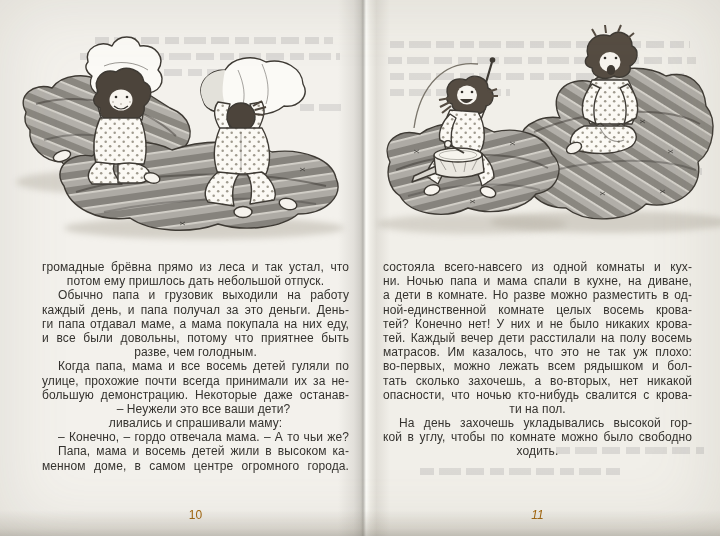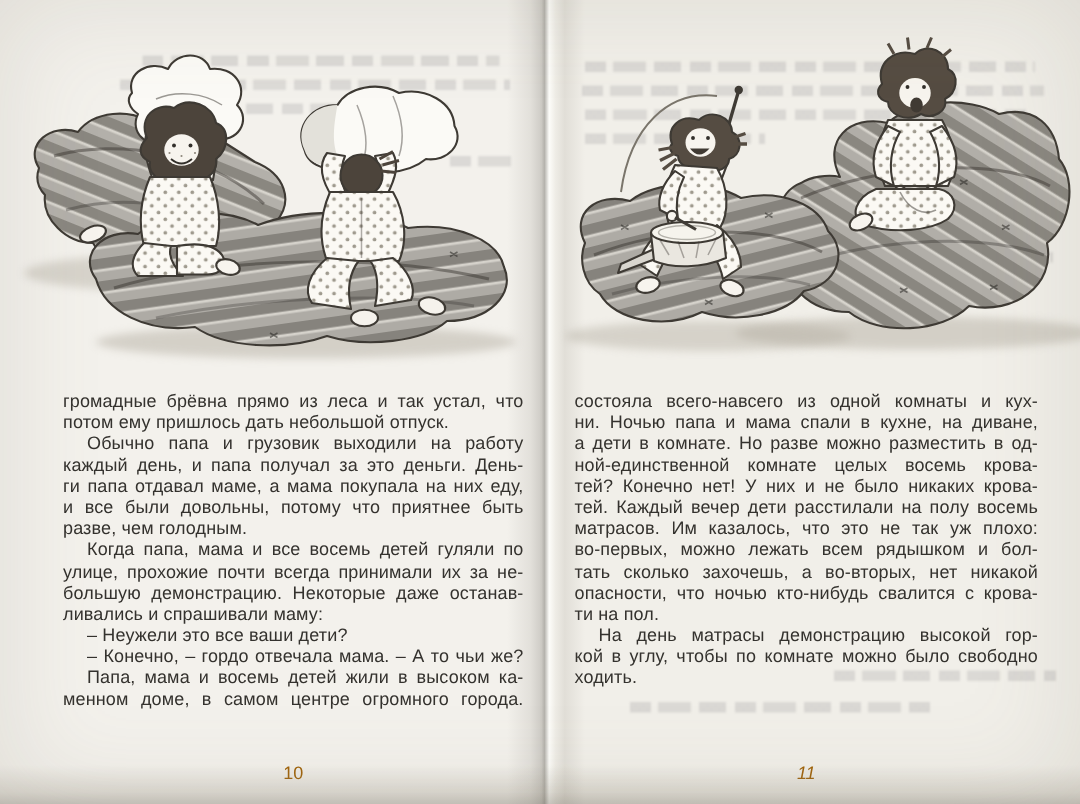--- a/index.html
+++ b/index.html
@@ -9,21 +9,21 @@
   .photo::after{content:"";position:absolute;inset:0;pointer-events:none;
          box-shadow:inset 0 0 70px rgba(120,110,92,.16);}
   .page{position:absolute;top:0;width:360px;height:536px;}
   .page-left{left:0;background:#f3f1ec;}
   .page-right{left:360px;background:#f1efe9;}
   .illu{position:absolute;top:0;left:0;}
   .textcol{position:absolute;top:260px;color:#34322e;font-size:12px;line-height:14.2px;
            letter-spacing:.1px;}
   .page-left .textcol{left:42px;width:307px;}
   .page-right .textcol{left:23px;width:309px;}
-  .line{height:14.2px;}
+  .line{height:14.2px;text-align:center;}
   .line.j{text-align:justify;text-align-last:justify;}
   .line.ind{text-indent:16px;}
   .pageno{position:absolute;top:508px;font-size:12px;color:#a16207;text-align:center;}
   .page-left .pageno{left:42px;width:307px;}
   .page-right .pageno{left:23px;width:309px;font-style:italic;}
   .ghost{position:absolute;height:7px;opacity:.5;filter:blur(.7px);pointer-events:none;
     background:repeating-linear-gradient(90deg,rgba(147,145,148,.5) 0 14px,transparent 14px 19px,
       rgba(147,145,148,.45) 19px 41px,transparent 41px 46px,rgba(147,145,148,.5) 46px 64px,transparent 64px 70px);}
   .gutter{position:absolute;top:0;left:338px;width:52px;height:536px;pointer-events:none;
     background:linear-gradient(90deg,rgba(80,74,64,0) 0%,rgba(80,74,64,.10) 30%,
@@ -125,22 +125,22 @@
         <div class="line j">громадные брёвна прямо из леса и так устал, что</div>
         <div class="line">потом ему пришлось дать небольшой отпуск.</div>
         <div class="line j ind">Обычно папа и грузовик выходили на работу</div>
         <div class="line j">каждый день, и папа получал за это деньги. День-</div>
         <div class="line j">ги папа отдавал маме, а мама покупала на них еду,</div>
         <div class="line j">и все были довольны, потому что приятнее быть</div>
         <div class="line">разве, чем голодным.</div>
         <div class="line j ind">Когда папа, мама и все восемь детей гуляли по</div>
         <div class="line j">улице, прохожие почти всегда принимали их за не-</div>
         <div class="line j">большую демонстрацию. Некоторые даже останав-</div>
+        <div class="line ind">– Неужели это все ваши дети?</div>
         <div class="line">ливались и спрашивали маму:</div>
-        <div class="line ind">– Неужели это все ваши дети?</div>
         <div class="line j ind">– Конечно, – гордо отвечала мама. – А то чьи же?</div>
         <div class="line j ind">Папа, мама и восемь детей жили в высоком ка-</div>
         <div class="line j">менном доме, в самом центре огромного города.</div>
       </div>
     <div class="pageno">10</div>
   </div>
 
   <div class="page page-right">
 
     <div class="ghost" style="left:30px;top:41px;width:300px;"></div>
@@ -246,21 +246,21 @@
         <div class="line j">ни. Ночью папа и мама спали в кухне, на диване,</div>
         <div class="line j">а дети в комнате. Но разве можно разместить в од-</div>
         <div class="line j">ной-единственной комнате целых восемь крова-</div>
         <div class="line j">тей? Конечно нет! У них и не было никаких крова-</div>
         <div class="line j">тей. Каждый вечер дети расстилали на полу восемь</div>
         <div class="line j">матрасов. Им казалось, что это не так уж плохо:</div>
         <div class="line j">во-первых, можно лежать всем рядышком и бол-</div>
         <div class="line j">тать сколько захочешь, а во-вторых, нет никакой</div>
         <div class="line j">опасности, что ночью кто-нибудь свалится с крова-</div>
         <div class="line">ти на пол.</div>
-        <div class="line j ind">На день матрасы демонстрацию высокой гор-</div>
+        <div class="line j ind">На день захочешь укладывались высокой гор-</div>
         <div class="line j">кой в углу, чтобы по комнате можно было свободно</div>
         <div class="line">ходить.</div>
       </div>
     <div class="pageno">11</div>
   </div>
 
   <div class="gutter"></div>
   <div class="bottom-shade"></div>
 </div>
 

